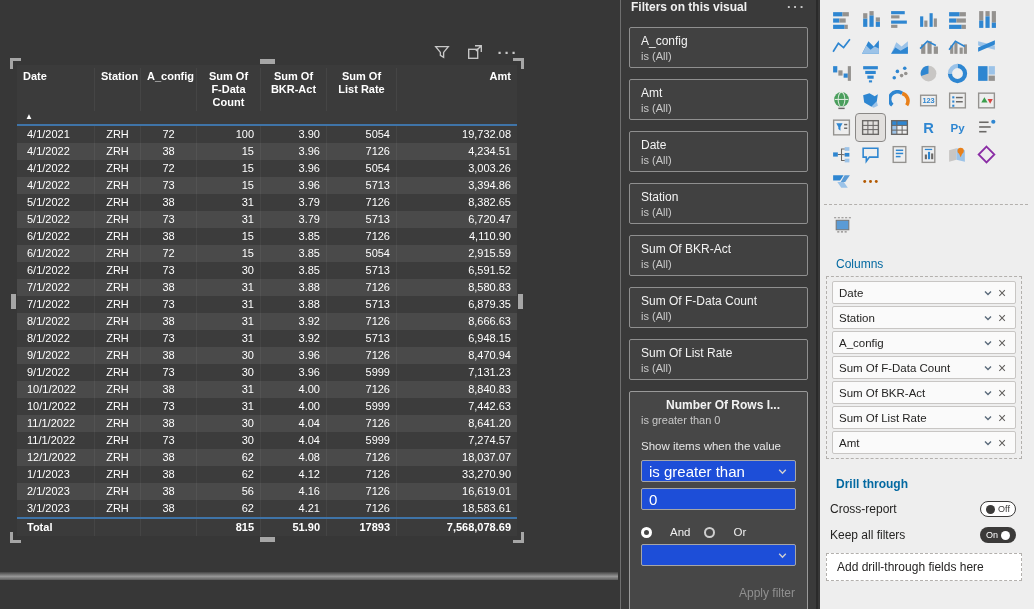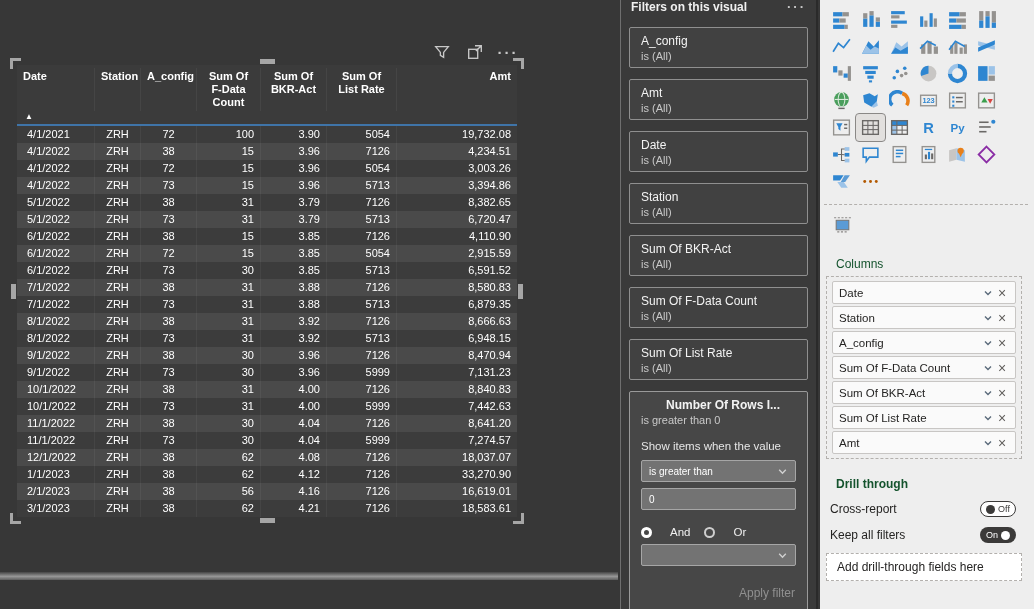--- a/index.html
+++ b/index.html
@@ -48,37 +48,37 @@
     border-left:1px solid #6f6f6f;border-right:2px solid #2a2a2a;padding:0 8px;}
   .fhead{display:flex;justify-content:space-between;align-items:flex-start;color:#f0f0f0;
     font-size:12px;font-weight:bold;padding:0 2px;height:16px;line-height:14px;}
   .fcard{background:#414141;border:1px solid #8f8f8f;border-radius:2px;height:41px;
     padding:5px 11px;margin-top:11px;}
   .ft{color:#f3f3f3;font-size:12px;line-height:16px;white-space:nowrap;overflow:hidden;}
   .fs{color:#c9c9c9;font-size:11px;line-height:15px;}
   .adv{height:240px;background:#474747;border-color:#9a9a9a;margin-top:11px;}
   .adv .ft{font-weight:bold;padding-left:25px;}
   .showlbl{color:#e6e6e6;font-size:11.5px;margin-top:11px;line-height:15px;}
-  .fselect,.finput{margin-top:6px;height:22px;background:#737373;border:1px solid #a6a6a6;
-    border-radius:2px;color:#fff;font-size:10px;display:flex;align-items:center;
+  .fselect,.finput{margin-top:6px;height:22px;background:#1d4ed8;border:1px solid #a6a6a6;
+    border-radius:2px;color:#fff;font-size:15px;display:flex;align-items:center;
     padding:0 7px;justify-content:space-between;}
   .radios{display:flex;align-items:center;gap:14px;margin-top:16px;color:#f0f0f0;font-size:11.5px;}
   .radio{display:flex;align-items:center;gap:18px;}
   .rb{width:11px;height:11px;border-radius:50%;border:2px solid #cfcfcf;}
   .rb.sel{border:3px solid #ffffff;}
   .fapply{color:#909090;font-size:12px;text-align:right;margin-top:20px;padding-right:1px;}
 
   
   .vpane{position:absolute;left:820px;top:0;width:214px;height:609px;background:#eeeeee;color:#252423;}
   .gallery{position:absolute;left:7px;top:6px;width:182px;display:flex;flex-wrap:wrap;}
   .gicon{width:29px;height:27px;display:inline-flex;align-items:center;justify-content:center;cursor:pointer;border-radius:3px;}
   .gicon.sel{background:#e2e0de;outline:1px solid #8a8886;}
   .vdivider{position:absolute;left:4px;top:204px;width:204px;border-top:1px dashed #b3b0ad;}
   .buildicon{position:absolute;left:8px;top:211px;}
-  .sect{position:absolute;left:16px;font-size:12px;font-weight:bold;color:#14532d;}
+  .sect{position:absolute;left:16px;font-size:12px;font-weight:bold;color:#0369a1;}
   .seccolumns{top:257px;font-weight:normal;}
   .wellbox{position:absolute;left:6px;top:276px;width:196px;border:1px dashed #b3b0ad;padding:4px 5px;background:transparent;}
   .pill{height:23px;background:#fafafa;border:1px solid #c8c6c4;border-radius:2px;display:flex;
     align-items:center;padding:0 6px;margin-bottom:2px;font-size:11.5px;}
   .pill:last-child{margin-bottom:0;}
   .plabel{flex:1;white-space:nowrap;overflow:hidden;}
   .pchev,.px{width:14px;display:inline-flex;justify-content:center;color:#605e5c;}
   .px{font-size:14px;line-height:14px;}
   .secdrill{top:477px;}
   .trow{position:absolute;left:10px;width:186px;display:flex;justify-content:space-between;
@@ -337,20 +337,29 @@
             <div class="tr">
               <div class="td x0">3/1/2023</div>
               <div class="td x1">ZRH</div>
               <div class="td x2">38</div>
               <div class="td x3">62</div>
               <div class="td x4">4.21</div>
               <div class="td x5">7126</div>
               <div class="td x6">18,583.61</div>
             </div>
           </div>
+          <div class="tr total">
+            <div class="td x0">Total</div>
+            <div class="td x1"></div>
+            <div class="td x2"></div>
+            <div class="td x3">815</div>
+            <div class="td x4">51.90</div>
+            <div class="td x5">17893</div>
+            <div class="td x6">7,568,078.69</div>
+          </div>
         </div>
     </div>
 
     <div class="hscroll"></div>
   </div>
 
   <div class="fpane">
     <div class="fhead">
       <span>Filters on this visual</span>
       <span class="dots3" style="font-size:13px;">···</span>

